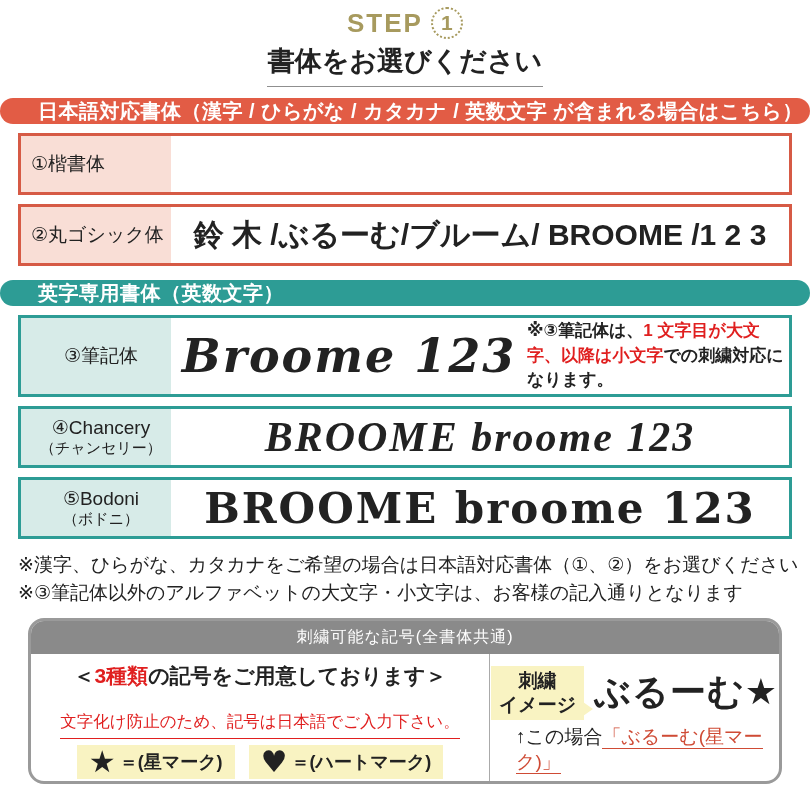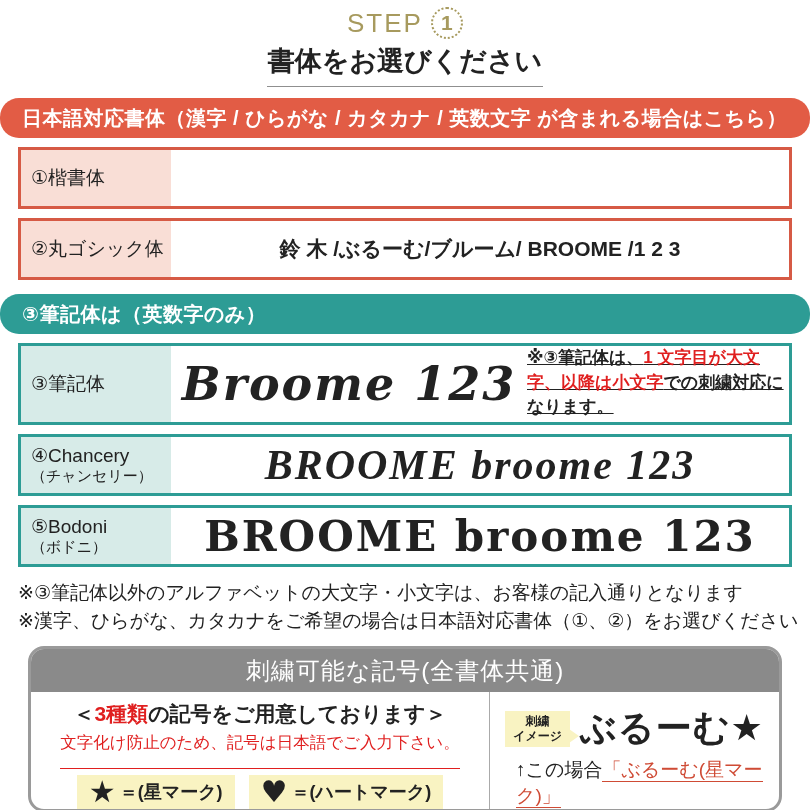--- a/index.html
+++ b/index.html
@@ -7,75 +7,75 @@
     --pink:#f9ded6; --teal:#2d9c95; --teal-light:#d7ebe8; --gray-header:#8a8a8a;
     --gray-border:#9a9a9a; --yellow:#f9f3c2; --warn-red:#e01f1f; --example-red:#cf4b35;
   }
   *{margin:0;padding:0;box-sizing:border-box;}
   html,body{width:810px;background:#fff;}
   body{width:810px;height:810px;font-family:"Liberation Sans","DejaVu Sans",sans-serif;color:var(--ink);overflow:hidden;}
   .page{width:810px;height:810px;padding-top:6px;}
 
   
   .step-row{display:flex;justify-content:center;align-items:center;gap:8px;height:34px;}
-  .step-label{font-size:26px;font-weight:normal;color:var(--gold);letter-spacing:2px;}
+  .step-label{font-size:26px;font-weight:bold;color:var(--gold);letter-spacing:2px;}
   .step-circle{width:32px;height:32px;border:2px dotted var(--gold);border-radius:50%;
     display:flex;align-items:center;justify-content:center;font-size:21px;font-weight:bold;color:var(--gold);}
   .title{font-size:27px;font-weight:bold;text-align:center;margin-top:3px;}
   .title-underline{width:276px;height:1px;background:#8f8f8f;margin:7px auto 0 auto;}
 
   
-  .banner{height:40px;border-radius:19px;display:flex;align-items:center;
-    padding-left:22px;color:#fff;font-size:20px;font-weight:bold;margin-top:11px;letter-spacing:0.5px;}
+  .banner{height:26px;border-radius:19px;display:flex;align-items:center;
+    padding-left:38px;color:#fff;font-size:20px;font-weight:bold;margin-top:11px;letter-spacing:0.5px;}
   .banner.red{background:var(--red-banner);}
   .banner.teal{background:var(--teal);margin-top:14px;}
 
   
   .font-box{display:flex;align-items:stretch;margin:9px 18px 0 18px;background:#fff;}
   .font-box.red-b{border:3px solid var(--red-border);}
   .font-box.teal-b{border:3px solid var(--teal);}
   .font-label{width:150px;flex:0 0 150px;display:flex;flex-direction:column;justify-content:center;
     padding-left:10px;font-size:19px;}
   .red-b .font-label{background:var(--pink);}
-  .teal-b .font-label{background:var(--teal-light);}
+  .teal-b .font-label{background:var(--teal-light);align-items:center;}
   .font-sublabel{font-size:15px;}
   .font-sample{flex:1;display:flex;align-items:center;justify-content:center;white-space:nowrap;}
   .h70{height:62px;} .h82{height:82px;}
 
   .f-kai{font-family:"Liberation Serif","DejaVu Serif",serif;font-weight:bold;font-size:30px;}
-  .f-maru{font-family:"Liberation Sans","DejaVu Sans",sans-serif;font-weight:bold;font-size:21px;}
+  .f-maru{font-family:"Liberation Sans","DejaVu Sans",sans-serif;font-weight:bold;font-size:30px;}
   .f-script{font-family:"DejaVu Serif",serif;font-style:italic;font-weight:bold;font-size:46px;letter-spacing:2px;}
   .f-chancery{font-family:"Liberation Serif","DejaVu Serif",serif;font-style:italic;font-weight:bold;font-size:42px;letter-spacing:2px;}
   .f-bodoni{font-family:"DejaVu Serif","Liberation Serif",serif;font-weight:bold;font-size:42px;letter-spacing:2px;}
 
   .script-note{flex:0 0 262px;font-size:17px;font-weight:bold;line-height:1.45;
-    display:flex;padding-right:4px;text-decoration:underline;}
+    display:flex;align-items:center;padding-right:4px;}
   .red-text{color:var(--warn-red);}
 
   
   .notes{margin:12px 0 0 18px;font-size:19px;line-height:1.45;}
 
   
   .symbols-box{margin:12px 28px 0 28px;border:3px solid var(--gray-border);border-radius:16px;overflow:hidden;height:166px;}
-  .symbols-header{background:var(--gray-header);color:#fff;font-size:24px;text-align:left;
-    height:43px;display:flex;align-items:center;justify-content:center;letter-spacing:1px;}
+  .symbols-header{background:var(--gray-header);color:#fff;font-size:16px;text-align:left;
+    height:33px;display:flex;align-items:center;justify-content:center;letter-spacing:1px;}
   .symbols-body{display:flex;height:127px;}
   .symbols-left{flex:0 0 458px;padding-top:8px;text-align:center;}
   .symbols-right{flex:1;border-left:1px solid #aaa;padding-top:8px;text-align:center;}
   .sym-title{font-size:21px;font-weight:bold;}
-  .sym-warning{display:inline-block;color:var(--warn-red);font-size:16.5px;margin-top:4px;
-    border-bottom:1px solid var(--warn-red);padding-bottom:14px;}
+  .sym-warning{display:inline-block;color:var(--warn-red);font-size:16.5px;margin-top:21px;
+    border-bottom:1px solid var(--warn-red);padding-bottom:5px;}
   .sym-rows{margin-top:6px;display:flex;flex-direction:column;align-items:center;gap:4px;}
   .sym-row1{display:flex;gap:14px;justify-content:center;}
   .sym-chip{background:var(--yellow);display:flex;align-items:center;padding:2px 12px;gap:4px;}
   .sym-glyph{font-size:30px;line-height:1;font-family:"DejaVu Sans",sans-serif;}
   .sym-eq{font-size:18px;font-weight:bold;}
 
   .example-row{display:flex;align-items:center;justify-content:center;gap:10px;margin-top:4px;}
-  .tag{background:var(--yellow);padding:3px 8px;font-size:12px;font-weight:bold;line-height:1.25;position:relative;}
+  .tag{background:var(--yellow);padding:3px 8px;font-size:19px;font-weight:bold;line-height:1.25;position:relative;}
   .tag-pointer{position:absolute;right:-9px;bottom:4px;width:0;height:0;
     border-top:7px solid transparent;border-bottom:7px solid transparent;border-left:10px solid var(--yellow);}
   .example-text{font-size:36px;font-weight:bold;letter-spacing:1px;}
   .example-caption{font-size:19px;margin-top:4px;line-height:1.35;text-align:left;padding-left:26px;}
   .caption-red{color:var(--example-red);border-bottom:1px solid var(--example-red);padding-bottom:1px;}
 </style>
 </head>
 <body>
 
 <div class="page">
@@ -98,21 +98,21 @@
     </div>
   </div>
 
   <div class="font-box red-b h70">
     <div class="font-label">
       <span>②丸ゴシック体</span>
     </div>
     <div class="font-sample f-maru">鈴 木 /ぶるーむ/ブルーム/ BROOME /1 2 3</div>
   </div>
 
-  <div class="banner teal">③筆記体は（英数字のみ）</div>
+  <div class="banner teal">英字専用書体（英数文字）</div>
 
   <div class="font-box teal-b h82">
     <div class="font-label">
       <span>③筆記体</span>
     </div>
     <div class="font-sample f-script">Broome 123</div>
     <div class="script-note">
       <span>
         <span>※③筆記体は、</span><span class="red-text">1 文字目が大文字、以降は小文字</span><span>での刺繍対応になります。</span>
       </span>
@@ -129,22 +129,22 @@
 
   <div class="font-box teal-b h70">
     <div class="font-label">
       <span>⑤Bodoni</span>
       <span class="font-sublabel">（ボドニ）</span>
     </div>
     <div class="font-sample f-bodoni">BROOME broome 123</div>
   </div>
 
   <div class="notes">
+    <div>※漢字、ひらがな、カタカナをご希望の場合は日本語対応書体（①、②）をお選びください</div>
     <div>※③筆記体以外のアルファベットの大文字・小文字は、お客様の記入通りとなります</div>
-    <div>※漢字、ひらがな、カタカナをご希望の場合は日本語対応書体（①、②）をお選びください</div>
   </div>
 
   <div class="symbols-box">
     <div class="symbols-header">刺繍可能な記号(全書体共通)</div>
     <div class="symbols-body">
 
       <div class="symbols-left">
         <div class="sym-title">
           <span>＜</span><span class="red-text">3種類</span><span>の記号をご用意しております＞</span>
         </div>

